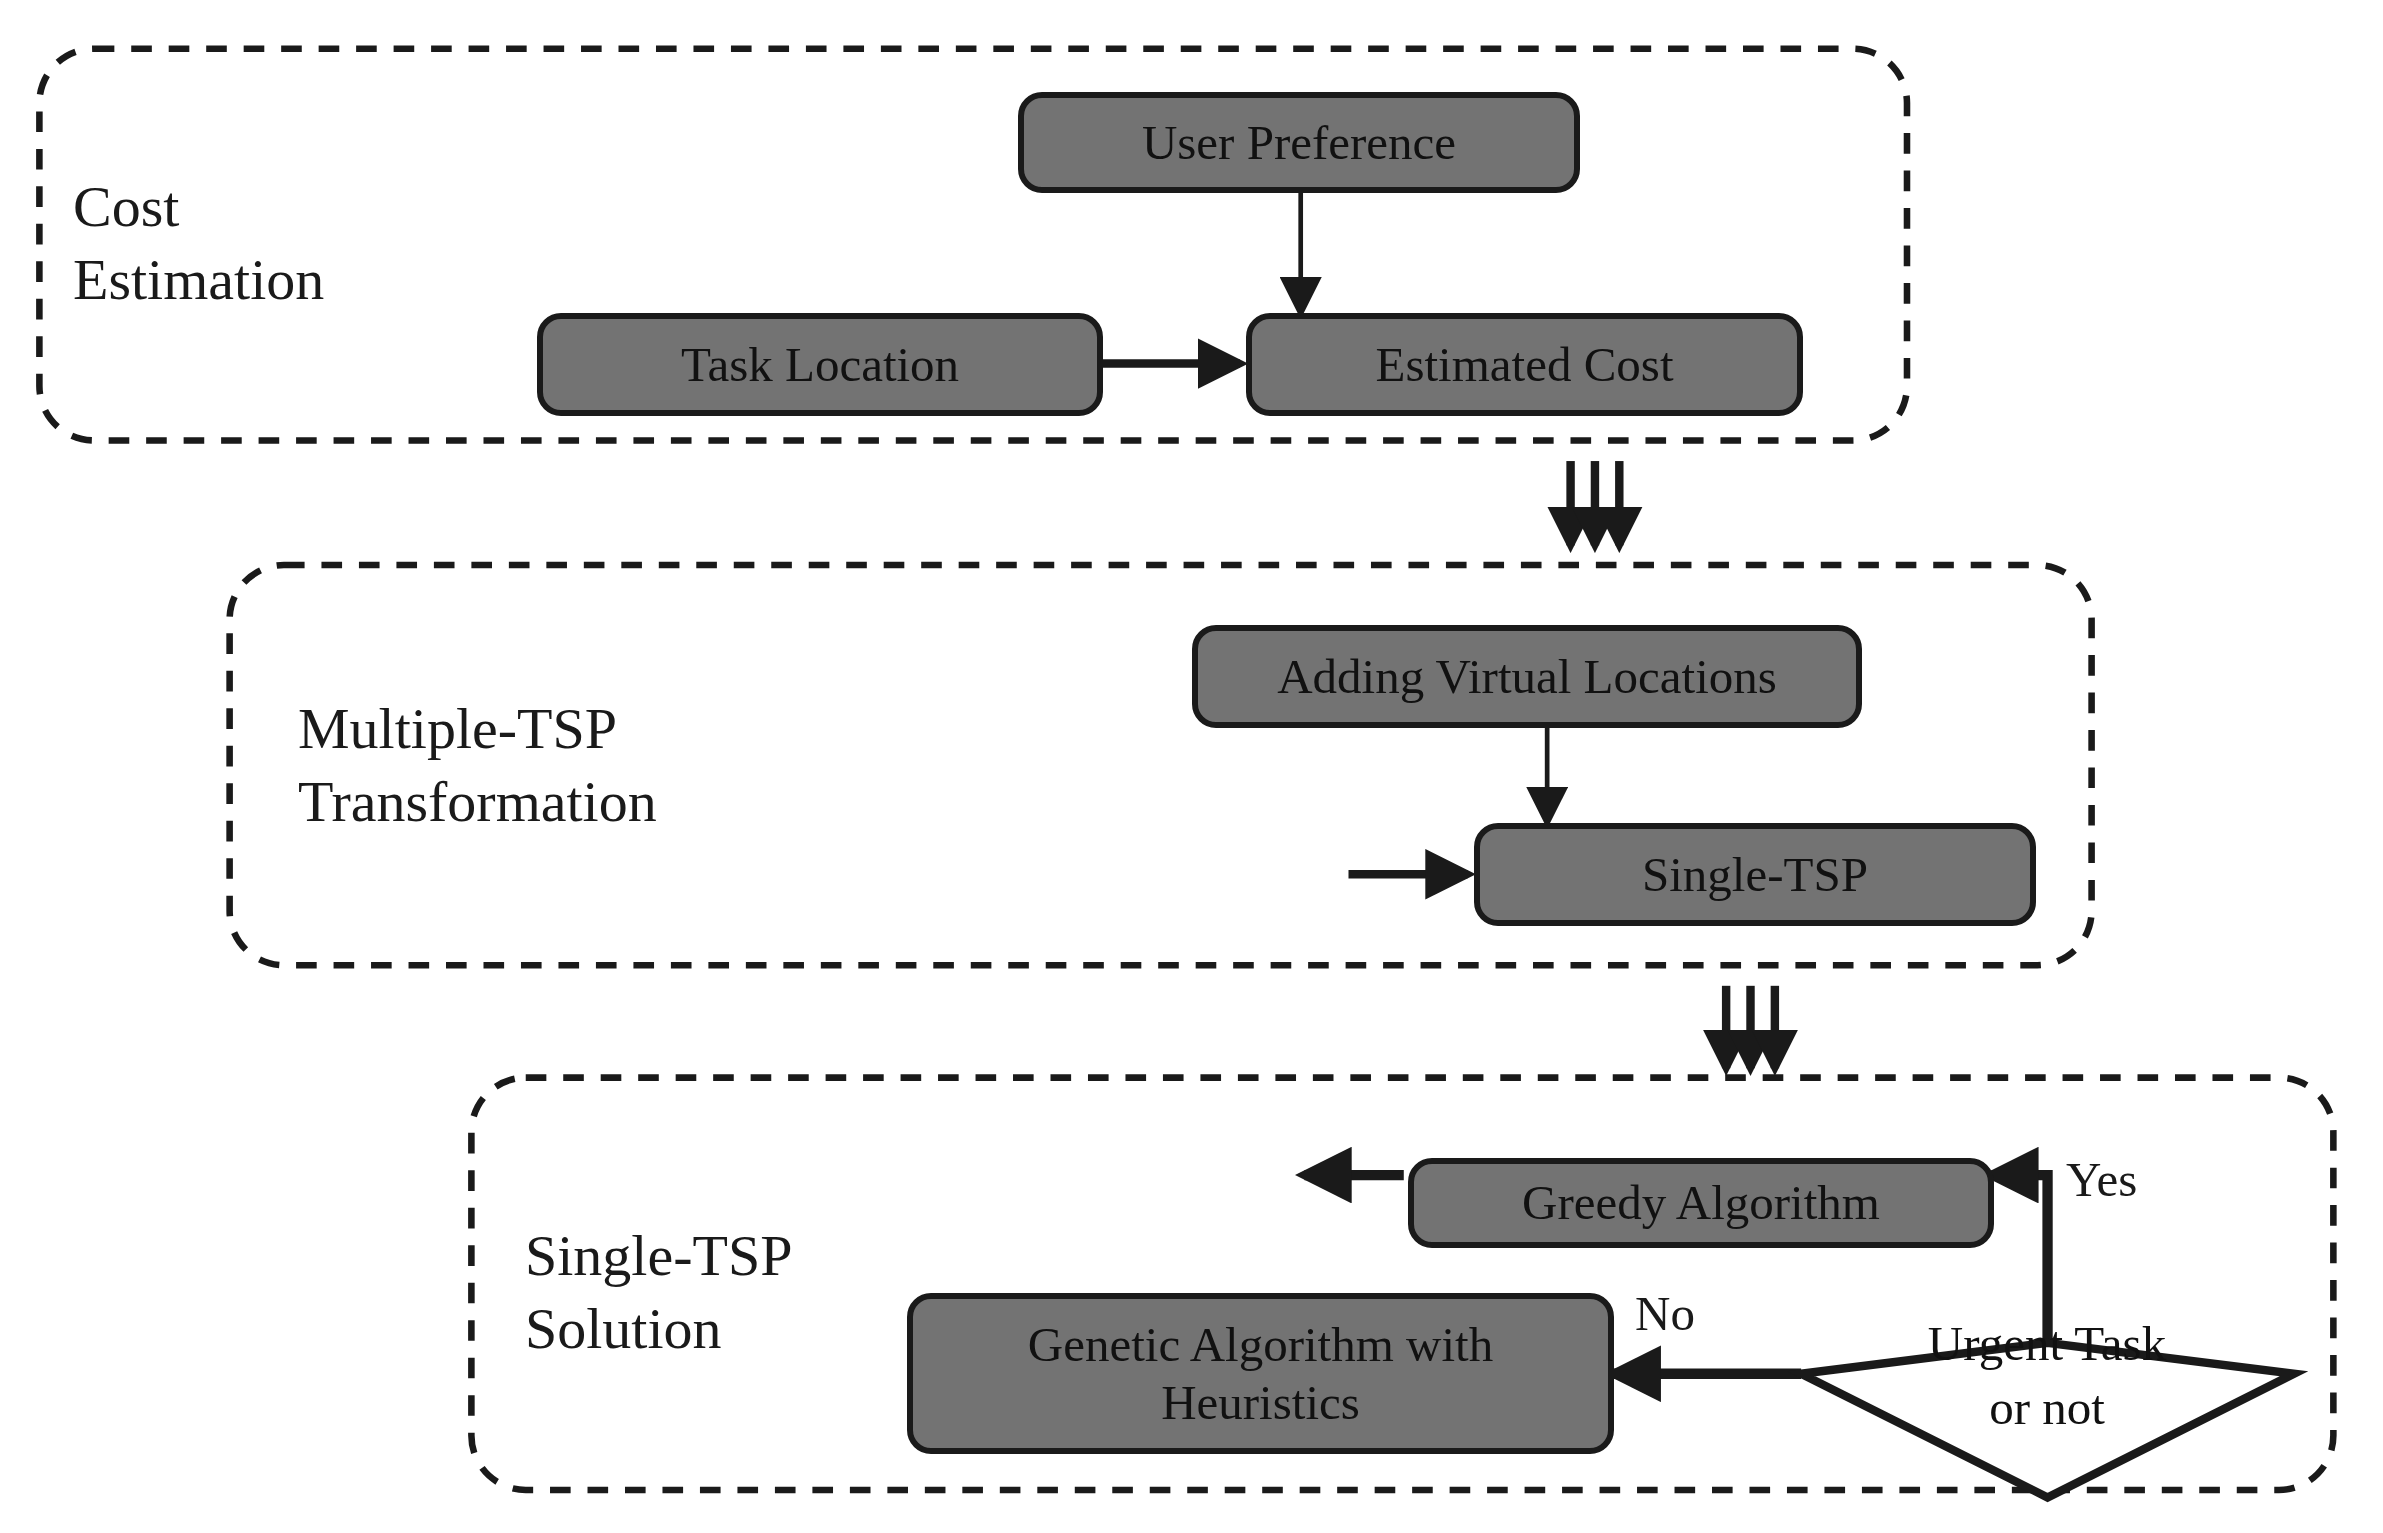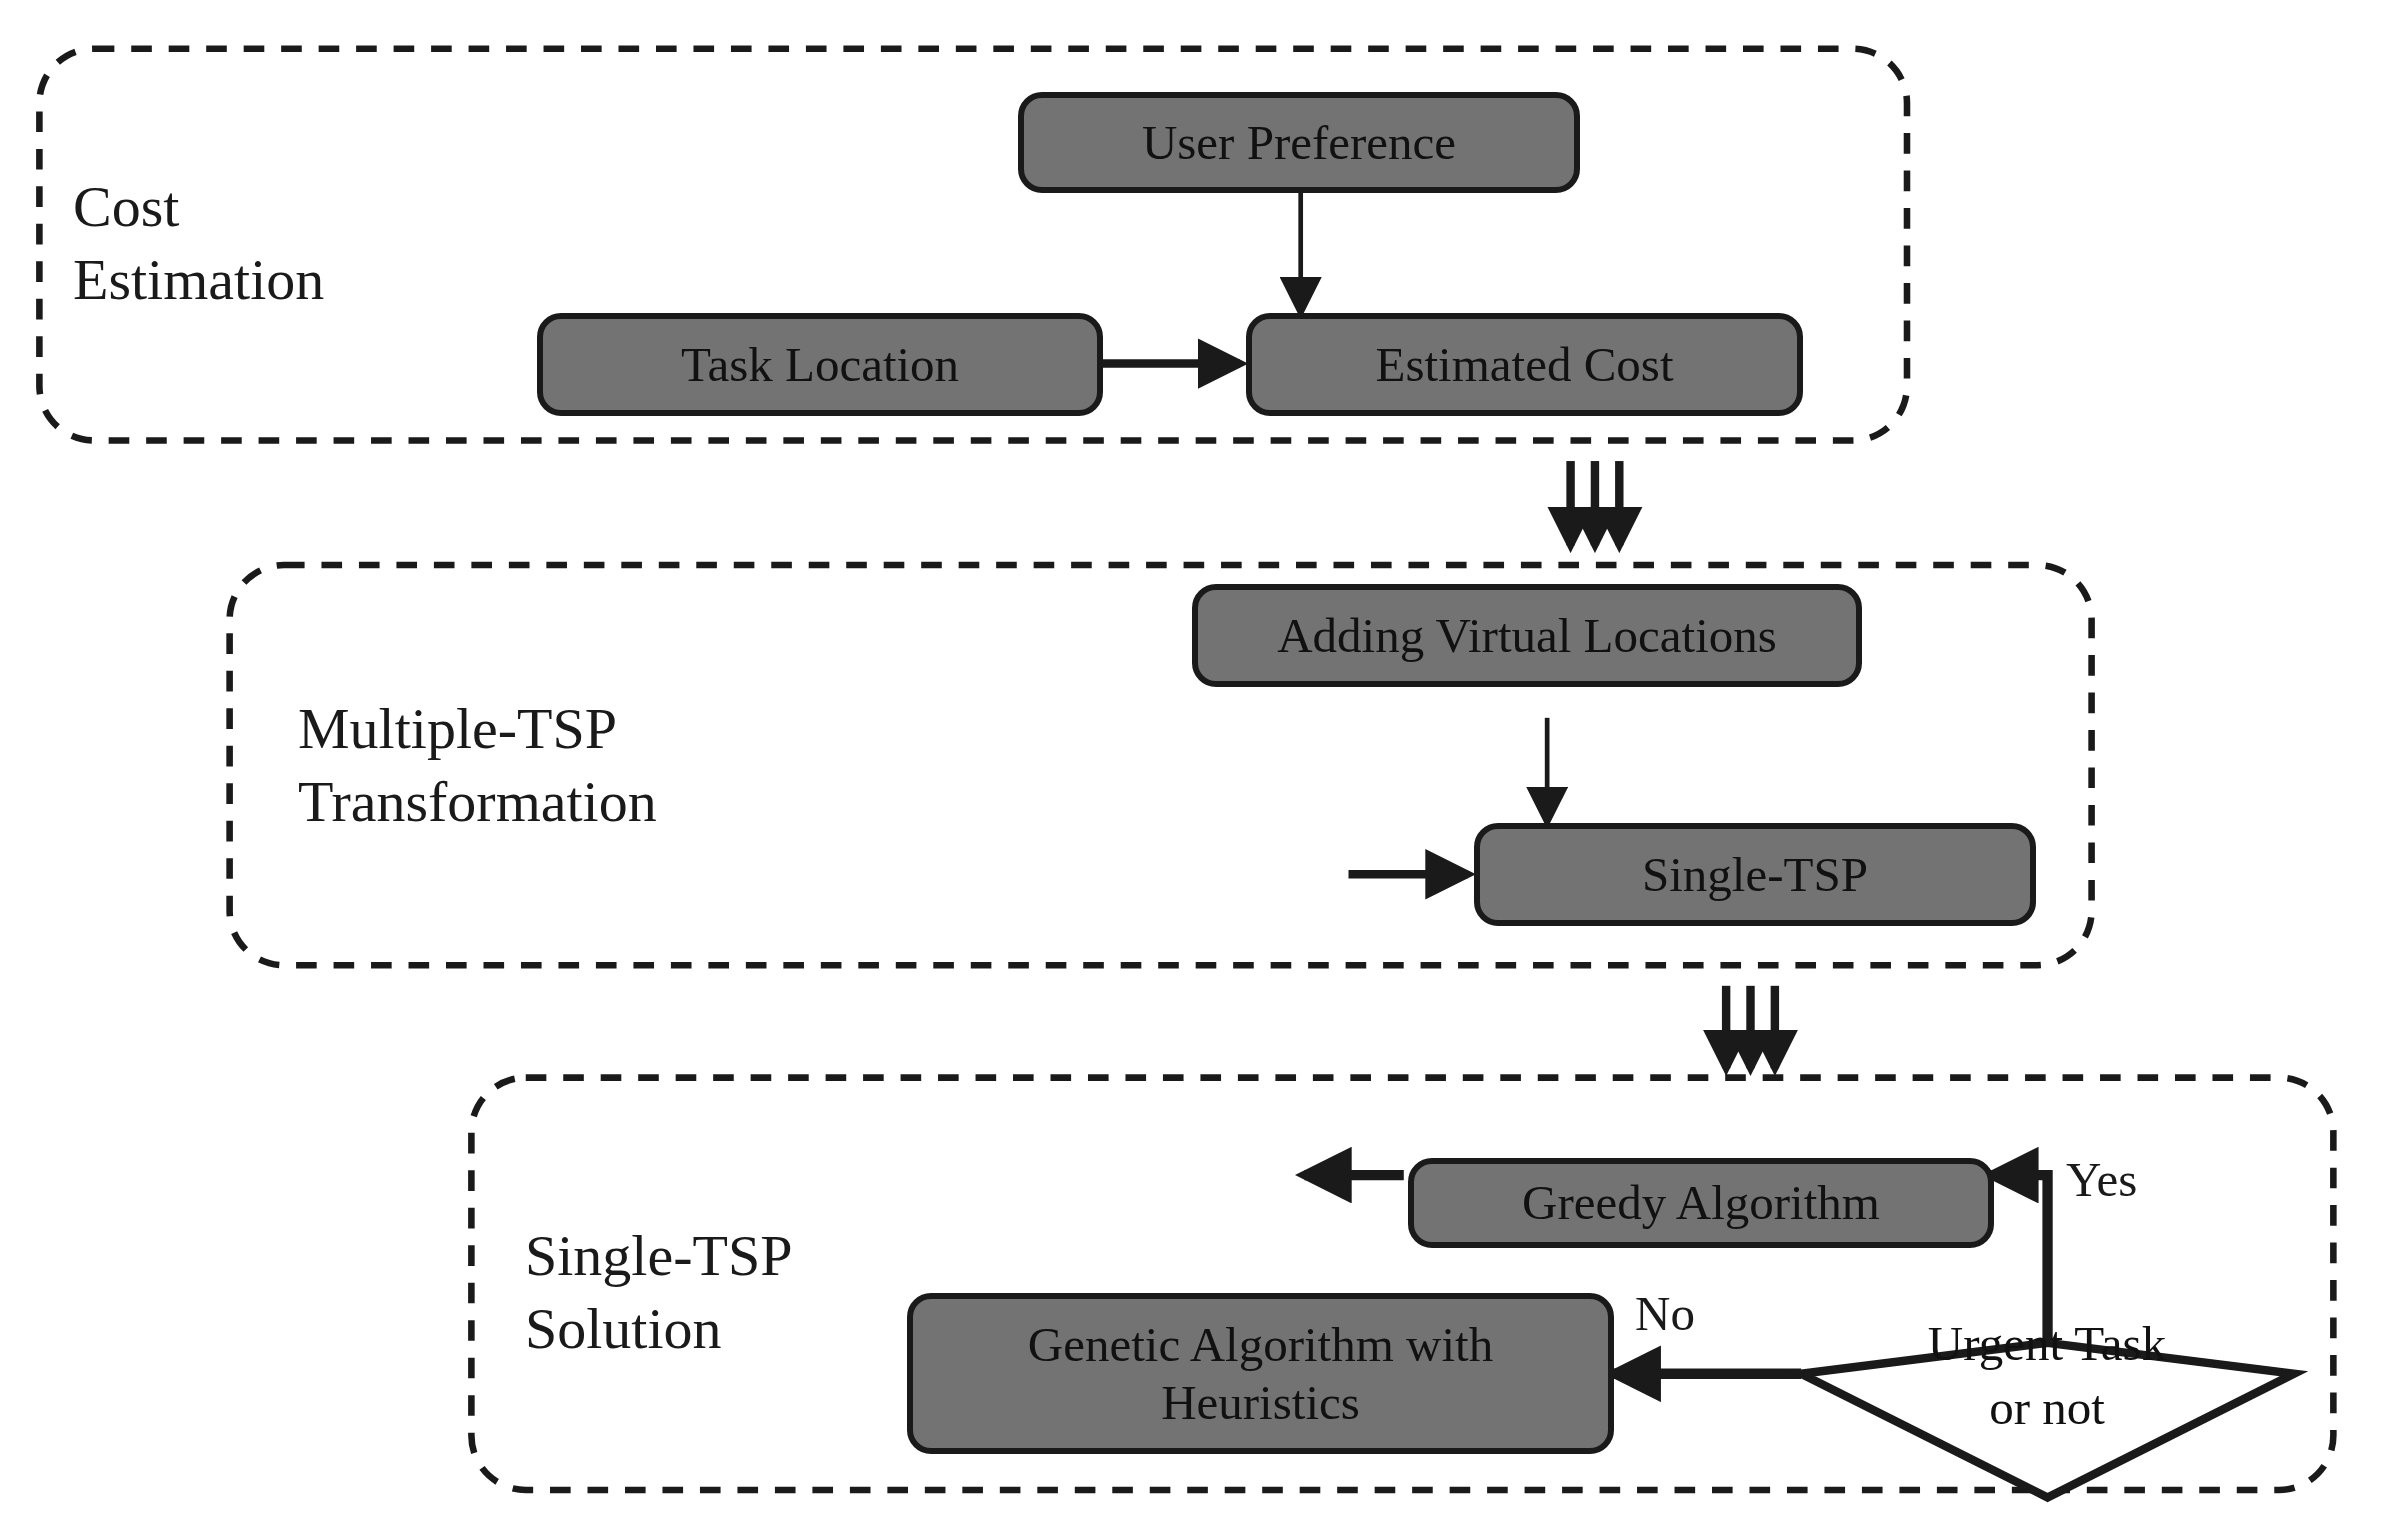--- a/index.html
+++ b/index.html
@@ -134,21 +134,21 @@
   </div>
 
   <div class="node-box" style="left:537px; top:313px; width:566px; height:103px;font-family:Liberation Serif, serif;">
     <span>Task Location</span>
   </div>
 
   <div class="node-box" style="left:1246px; top:313px; width:557px; height:103px;">
     <span>Estimated Cost</span>
   </div>
 
-  <div class="node-box" style="left:1192px; top:584px; width:670px; height:103px;">
+  <div class="node-box" style="left:1192px; top:625px; width:670px; height:103px;">
     <span>Adding Virtual Locations</span>
   </div>
 
 
   <div class="node-box" style="left:1474px; top:823px; width:562px; height:103px;">
     <span>Single-TSP</span>
   </div>
 
 
   <div class="node-box" style="left:1408px; top:1122px; width:586px; height:90px;margin-top:36px;">

